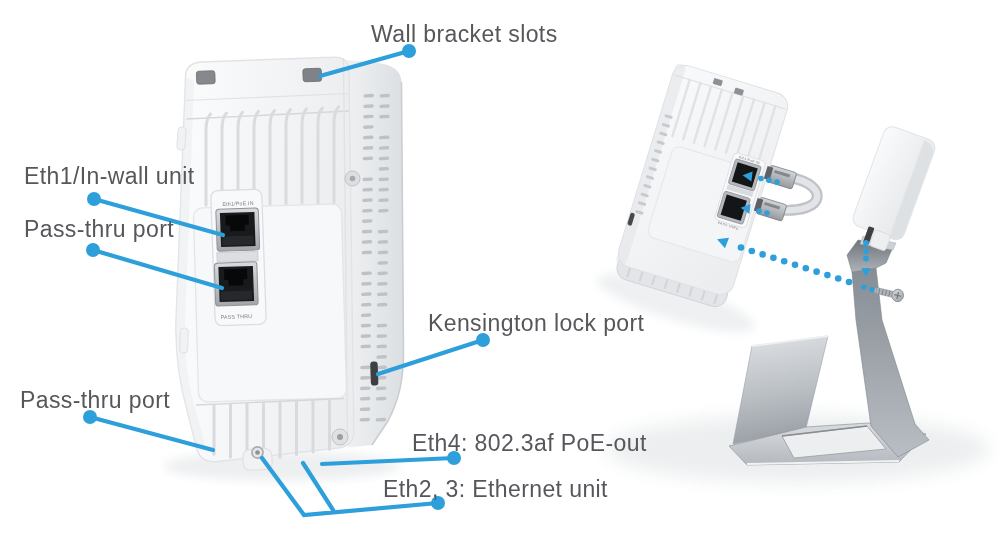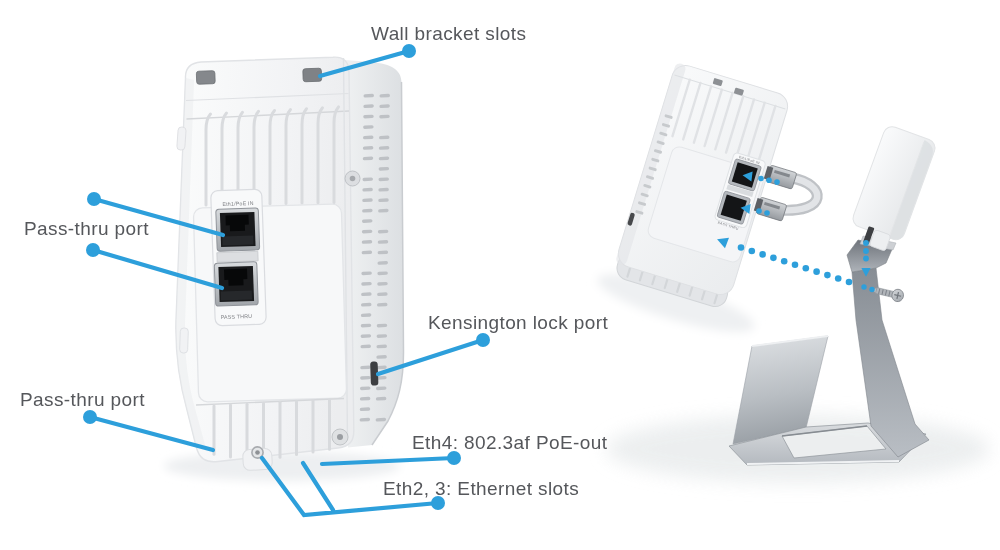--- a/index.html
+++ b/index.html
@@ -1,19 +1,19 @@
 <!DOCTYPE html>
 <html style="--blue: #2D9FDB; --label: #55575B;"><head>
 <meta charset="utf-8">
 <style>
   html,body{margin:0;padding:0;background:#ffffff;}
   .canvas{position:relative;width:1000px;height:550px;background:#ffffff;overflow:hidden;
           font-family:"Liberation Sans",sans-serif;}
   .canvas svg{position:absolute;left:0;top:0;}
-  .callout-label{position:absolute;font-size:19px;line-height:20px;color:var(--label,#55575b);
+  .callout-label{position:absolute;font-size:23px;line-height:20px;color:var(--label,#55575b);
                  letter-spacing:.4px;white-space:nowrap;}
   .cline{stroke:var(--blue,#2d9fdb);stroke-width:4.2;stroke-linecap:round;fill:none;}
   .cdot{fill:var(--blue,#2d9fdb);}
   .adot{fill:var(--blue,#2d9fdb);}
   .portlabel{fill:#7c7e82;letter-spacing:.2px;}
 </style>
 </head>
 <body>
 
 <div class="canvas">
@@ -349,19 +349,20 @@
     <circle class="cdot" cx="94" cy="199" r="7"></circle>
     <circle class="cdot" cx="93" cy="250" r="7"></circle>
     <circle class="cdot" cx="483" cy="340" r="7"></circle>
     <circle class="cdot" cx="90" cy="417" r="7"></circle>
     <circle class="cdot" cx="454" cy="458" r="7"></circle>
     <circle class="cdot" cx="438" cy="503" r="7"></circle>
   </g>
 </svg>
 
 <div class="callout-label" style="left:371px;top:24px">Wall bracket slots</div>
+<div class="callout-label" style="left:24px;top:166px">Eth1/In-wall unit</div>
 <div class="callout-label" style="left:24px;top:219px">Pass-thru port</div>
 <div class="callout-label" style="left:428px;top:313px">Kensington lock port</div>
 <div class="callout-label" style="left:20px;top:390px">Pass-thru port</div>
 <div class="callout-label" style="left:412px;top:433px">Eth4: 802.3af PoE-out</div>
-<div class="callout-label" style="left:383px;top:479px">Eth2, 3: Ethernet slots</div>
+<div class="callout-label" style="left:383px;top:479px">Eth2, 3: Ethernet unit</div>
 
 </div>
 
 </body></html>

